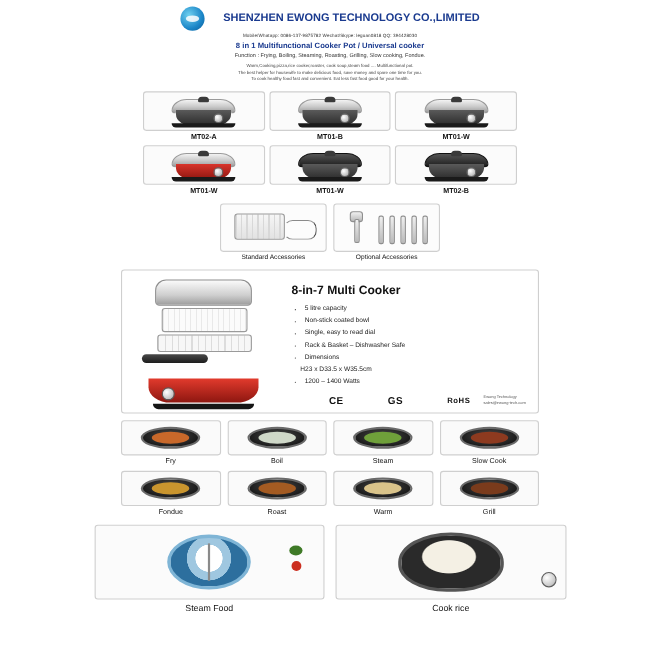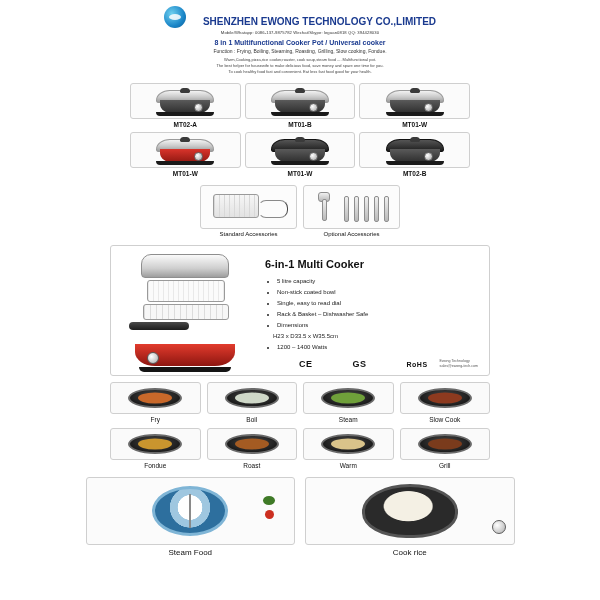--- a/index.html
+++ b/index.html
@@ -22,21 +22,21 @@
   }
 
   
   .header {
     text-align: center;
     padding-top: 6px;
   }
   .logo-row {
     display: flex;
     justify-content: center;
-    align-items: flex-end;
+    align-items: center;
     gap: 17px;
   }
   .logo-mark {
     width: 22px;
     height: 22px;
     border-radius: 50%;
     background: radial-gradient(circle at 35% 35%, #6fd0ef 0%, #1b86c8 60%, #0a5a94 100%);
     position: relative;
     flex: none;
   }
@@ -624,21 +624,21 @@
       <span class="exploded-basket"></span>
       <span class="exploded-rack"></span>
       <span class="exploded-handle"></span>
       <span class="exploded-base">
         <span class="pot"></span>
         <span class="dial2"></span>
         <span class="foot"></span>
       </span>
     </div>
     <div class="feature-text">
-      <div class="feature-title">6-in-1 Multi Cooker</div>
+      <div class="feature-title">8-in-7 Multi Cooker</div>
       <ul class="feature-list">
         <li>5 litre capacity</li>
         <li>Non-stick coated bowl</li>
         <li>Single, easy to read dial</li>
         <li>Rack &amp; Basket – Dishwasher Safe</li>
         <li>Dimensions</li>
         <li style="list-style:none;margin-left:-4px;">H23 x D33.5 x W35.5cm</li>
         <li>1200 – 1400 Watts</li>
       </ul>
       <div class="cert-row">

